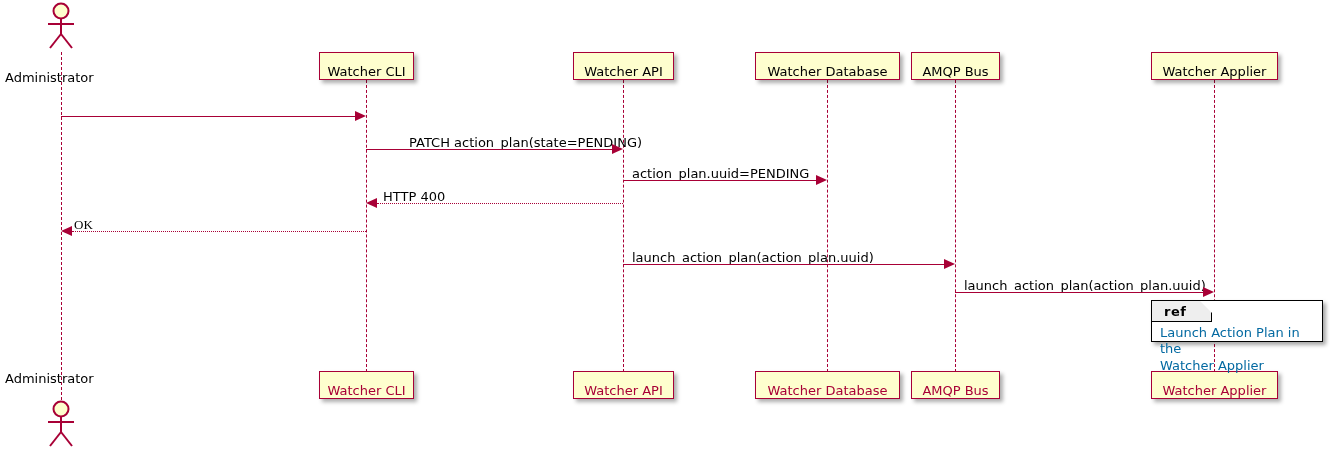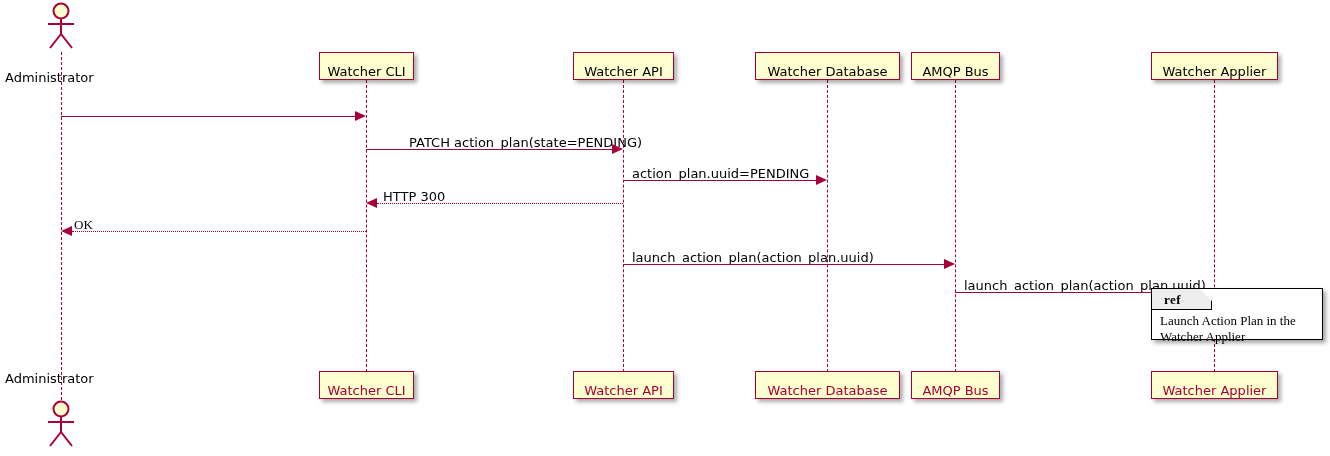--- a/index.html
+++ b/index.html
@@ -114,21 +114,21 @@
     font-weight: bold;
     color: #000000;
     line-height: 1;
     letter-spacing: 0.5px;
   }
   .ref-body {
     position: absolute;
     left: 8px;
     top: 24px;
     font-size: 13px;
-    color: #000000;
+    color: #0369a1;
     line-height: 1.25;
     white-space: pre-line;
   }
 </style>
 </head>
 <body>
 
 <div id="diagram">
 
   <div class="actor-figure" style="left:39px; top:2px;">
@@ -196,36 +196,36 @@
   <div class="arrow-head right" style="left:355px; top:111px;"></div>
 
   <div class="msg-label" style="left:375px; top:136px;margin-left:34px;">PATCH action_plan(state=PENDING)</div>
   <div class="msg-line" style="left:366px; top:149px; width:246px;"></div>
   <div class="arrow-head right" style="left:612px; top:144px;"></div>
 
   <div class="msg-label" style="left:632px; top:167px;">action_plan.uuid=PENDING</div>
   <div class="msg-line" style="left:623px; top:180px; width:193px;"></div>
   <div class="arrow-head right" style="left:816px; top:175px;"></div>
 
-  <div class="msg-label" style="left:383px; top:190px;">HTTP 300</div>
+  <div class="msg-label" style="left:383px; top:190px;">HTTP 400</div>
   <div class="msg-line dotted" style="left:377px; top:203px; width:246px;"></div>
   <div class="arrow-head left" style="left:366px; top:198px;"></div>
 
   <div class="msg-label" style="left:74px; top:218px;font-family:Liberation Serif, serif;">OK</div>
   <div class="msg-line dotted" style="left:72px; top:231px; width:294px;"></div>
   <div class="arrow-head left" style="left:61px; top:226px;"></div>
 
   <div class="msg-label" style="left:632px; top:251px;">launch_action_plan(action_plan.uuid)</div>
   <div class="msg-line" style="left:623px; top:264px; width:321px;"></div>
   <div class="arrow-head right" style="left:944px; top:259px;"></div>
 
   <div class="msg-label" style="left:964px; top:279px;">launch_action_plan(action_plan.uuid)</div>
   <div class="msg-line" style="left:955px; top:292px; width:248px;"></div>
   <div class="arrow-head right" style="left:1203px; top:287px;"></div>
 
-  <div class="ref-box" style="left:1151px; top:288px; width:172px; height:52px;font-family:Liberation Serif, serif;">
+  <div class="ref-box" style="left:1151px; top:300px; width:172px; height:42px;">
     <div class="ref-tab" style="width:60px; clip-path: polygon(0 0, 48px 0, 60px 12px, 60px 100%, 0 100%);"></div>
     <div class="ref-tab-label">ref</div>
     <div class="ref-body">Launch Action Plan in the
 Watcher Applier</div>
   </div>
 
 </div>
 
 </body></html>

